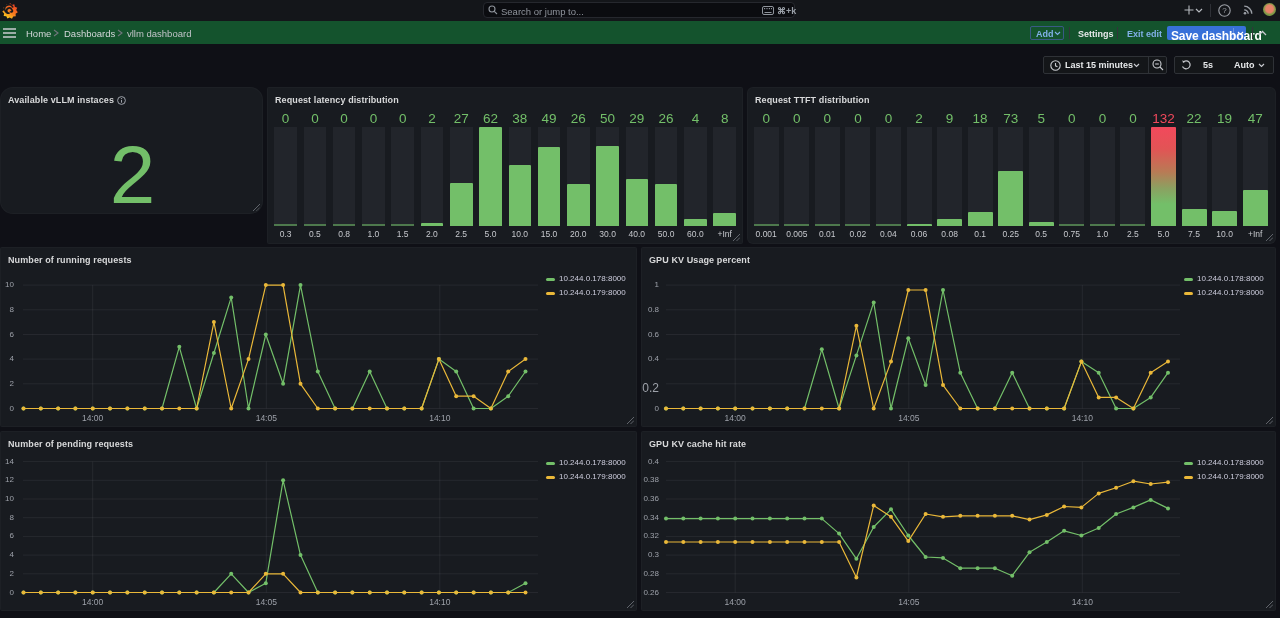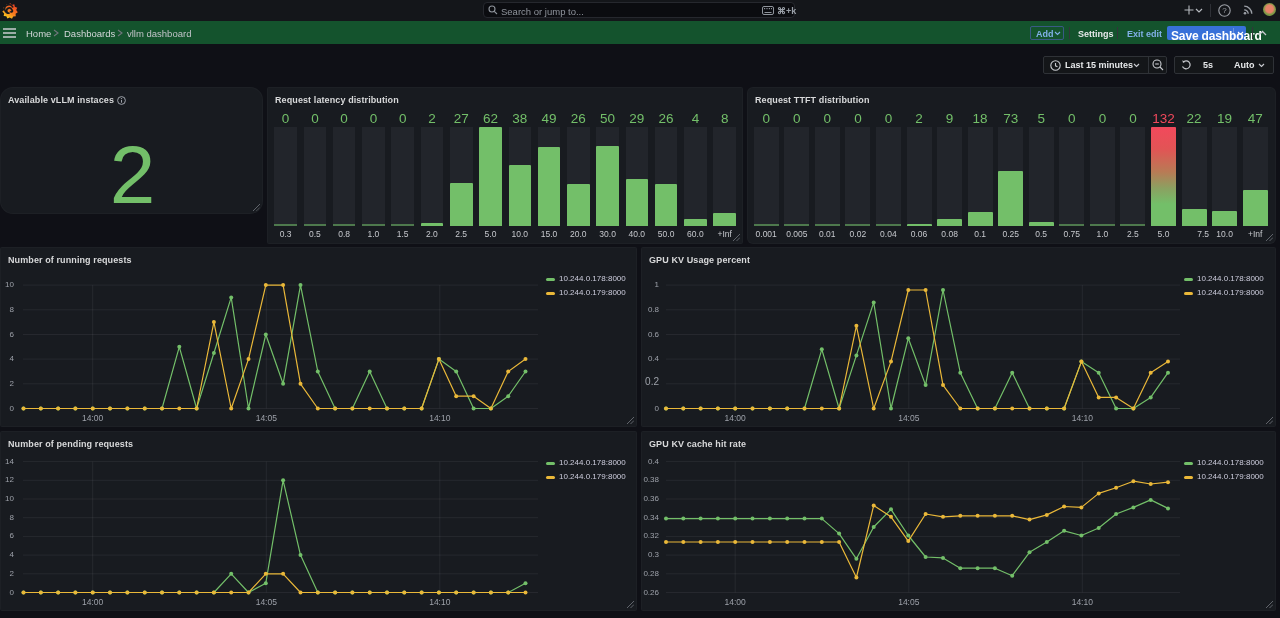--- a/index.html
+++ b/index.html
@@ -244,21 +244,21 @@
       <div style="position:absolute;left:372.4px;top:135.9px;width:25px;height:1.8px;background:rgba(115,191,105,0.55)"></div>
       <div style="position:absolute;left:370.9px;top:22.5px;width:28px;text-align:center;font-size:13.5px;font-weight:500;color:#73BF69">0</div>
       <div style="position:absolute;left:369.9px;top:140.5px;width:30px;text-align:center;font-size:8.5px;font-weight:500;color:#C6C8CD">2.5</div>
       <div style="position:absolute;left:403.0px;top:38.5px;width:25px;height:99.2px;background:#22252B"></div>
       <div style="position:absolute;left:403.0px;top:38.5px;width:25px;height:99.2px;background:linear-gradient(to bottom,#F2495C 0%,#E25455 22%,#B97A55 45%,#8BA161 62%,#73BF69 78%);border-radius:1px 1px 0 0"></div>
       <div style="position:absolute;left:401.5px;top:22.5px;width:28px;text-align:center;font-size:13.5px;font-weight:500;color:#F2495C">132</div>
       <div style="position:absolute;left:400.5px;top:140.5px;width:30px;text-align:center;font-size:8.5px;font-weight:500;color:#C6C8CD">5.0</div>
       <div style="position:absolute;left:433.5px;top:38.5px;width:25px;height:99.2px;background:#22252B"></div>
       <div style="position:absolute;left:433.5px;top:121.2px;width:25px;height:16.5px;background:#73BF69;border-radius:1px 1px 0 0"></div>
       <div style="position:absolute;left:432.0px;top:22.5px;width:28px;text-align:center;font-size:13.5px;font-weight:500;color:#73BF69">22</div>
-      <div style="position:absolute;left:431.0px;top:140.5px;width:30px;text-align:right;font-size:8.5px;font-weight:500;color:#C6C8CD">7.5</div>
+      <div style="position:absolute;left:431.0px;top:140.5px;width:30px;text-align:center;font-size:8.5px;font-weight:500;color:#C6C8CD">7.5</div>
       <div style="position:absolute;left:464.1px;top:38.5px;width:25px;height:99.2px;background:#22252B"></div>
       <div style="position:absolute;left:464.1px;top:123.4px;width:25px;height:14.3px;background:#73BF69;border-radius:1px 1px 0 0"></div>
       <div style="position:absolute;left:462.6px;top:22.5px;width:28px;text-align:center;font-size:13.5px;font-weight:500;color:#73BF69">19</div>
       <div style="position:absolute;left:461.6px;top:140.5px;width:30px;text-align:center;font-size:8.5px;font-weight:500;color:#C6C8CD">10.0</div>
       <div style="position:absolute;left:494.7px;top:38.5px;width:25px;height:99.2px;background:#22252B"></div>
       <div style="position:absolute;left:494.7px;top:102.4px;width:25px;height:35.3px;background:#73BF69;border-radius:1px 1px 0 0"></div>
       <div style="position:absolute;left:493.2px;top:22.5px;width:28px;text-align:center;font-size:13.5px;font-weight:500;color:#73BF69">47</div>
       <div style="position:absolute;left:492.2px;top:140.5px;width:30px;text-align:center;font-size:8.5px;font-weight:500;color:#C6C8CD">+Inf</div>
       <svg width="8" height="8" style="position:absolute;right:2px;bottom:2px;opacity:.55">
         <path d="M1 8 L8 1 M4.5 8 L8 4.5" stroke="#9DA1A9" stroke-width="1" fill="none"></path>
@@ -428,21 +428,21 @@
         <circle cx="456.7" cy="149.4" r="2" fill="#EAB839"></circle>
         <circle cx="474.1" cy="149.4" r="2" fill="#EAB839"></circle>
         <circle cx="491.4" cy="160.5" r="2" fill="#EAB839"></circle>
         <circle cx="508.7" cy="124.7" r="2" fill="#EAB839"></circle>
         <circle cx="526.0" cy="113.6" r="2" fill="#EAB839"></circle>
       </svg>
       <div style="position:absolute;right:616px;top:32.1px;font-size:8px;color:#9DA1A9;line-height:10px">1</div>
       <div style="position:absolute;right:616px;top:56.8px;font-size:8px;color:#9DA1A9;line-height:10px">0.8</div>
       <div style="position:absolute;right:616px;top:81.5px;font-size:8px;color:#9DA1A9;line-height:10px">0.6</div>
       <div style="position:absolute;right:616px;top:106.1px;font-size:8px;color:#9DA1A9;line-height:10px">0.4</div>
-      <div style="position:absolute;right:616px;top:129px;font-size:10px;color:#9DA1A9;line-height:10px">0.2</div>
+      <div style="position:absolute;right:616px;top:135px;font-size:12px;color:#9DA1A9;line-height:10px">0.2</div>
       <div style="position:absolute;right:616px;top:155.5px;font-size:8px;color:#9DA1A9;line-height:10px">0</div>
       <div style="position:absolute;left:73.2px;top:165px;width:40px;text-align:center;font-size:8.5px;color:#9DA1A9">14:00</div>
       <div style="position:absolute;left:246.8px;top:165px;width:40px;text-align:center;font-size:8.5px;color:#9DA1A9">14:05</div>
       <div style="position:absolute;left:420.3px;top:165px;width:40px;text-align:center;font-size:8.5px;color:#9DA1A9">14:10</div>
       <div style="position:absolute;left:542px;top:29.5px;width:9px;height:3px;border-radius:2px;background:#73BF69"></div>
       <div style="position:absolute;left:555px;top:26.0px;font-size:8px;color:#CCCCDC;line-height:10px">10.244.0.178:8000</div>
       <div style="position:absolute;left:542px;top:43.5px;width:9px;height:3px;border-radius:2px;background:#EAB839"></div>
       <div style="position:absolute;left:555px;top:40.0px;font-size:8px;color:#CCCCDC;line-height:10px">10.244.0.179:8000</div>
       <svg width="8" height="8" style="position:absolute;right:2px;bottom:2px;opacity:.55">
         <path d="M1 8 L8 1 M4.5 8 L8 4.5" stroke="#9DA1A9" stroke-width="1" fill="none"></path>

